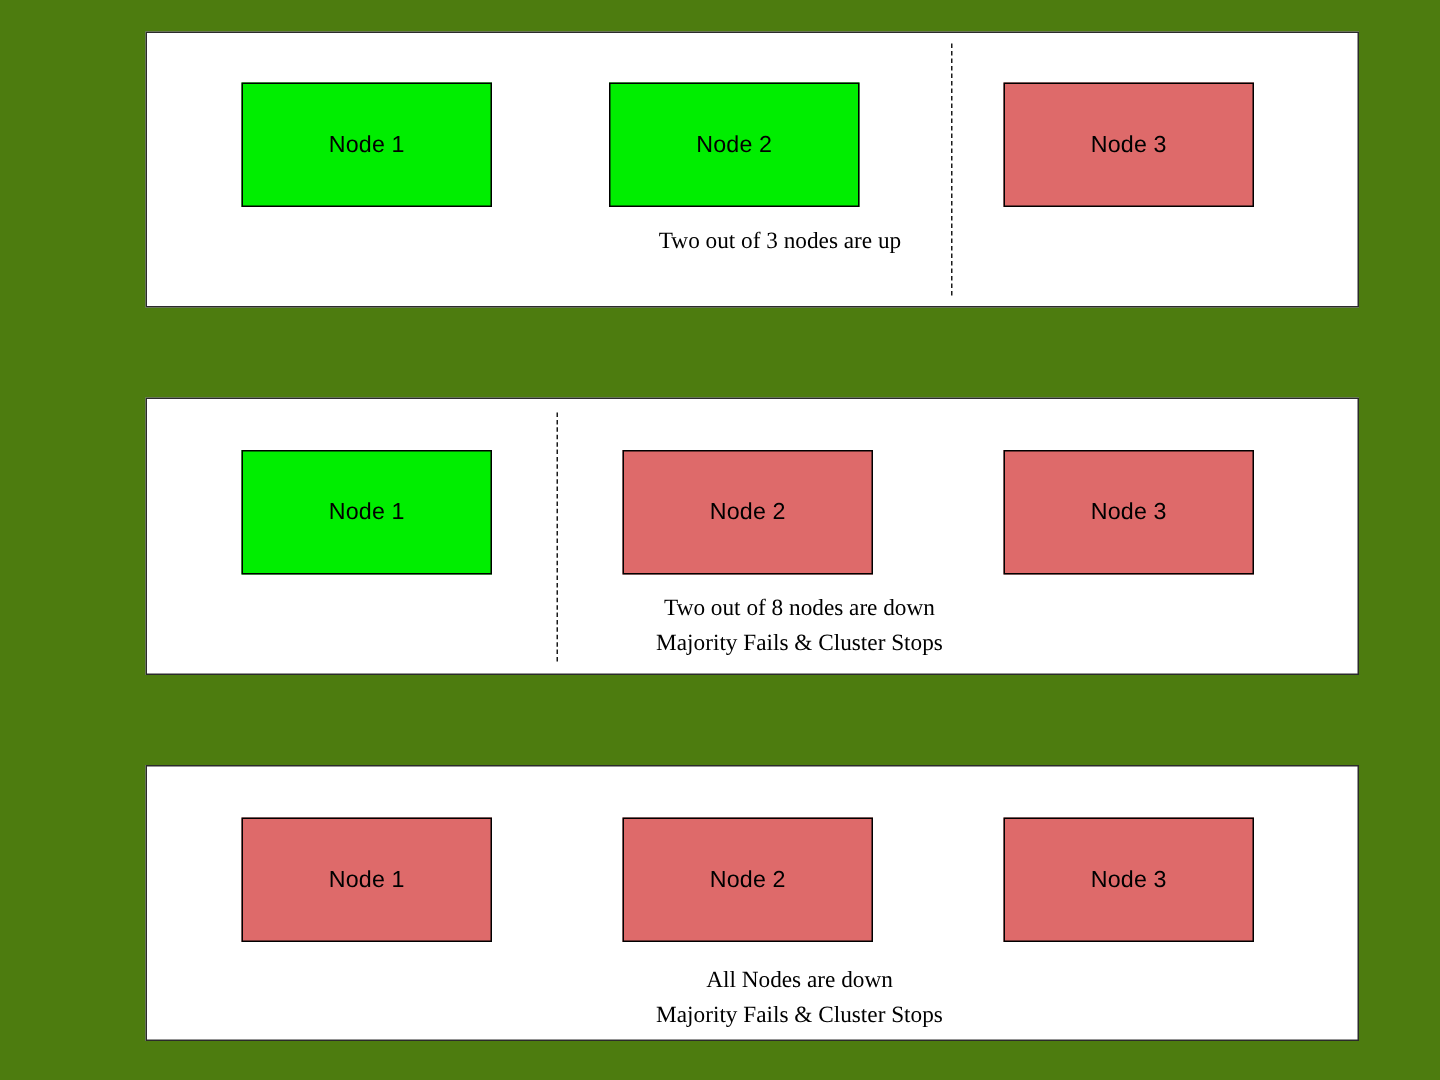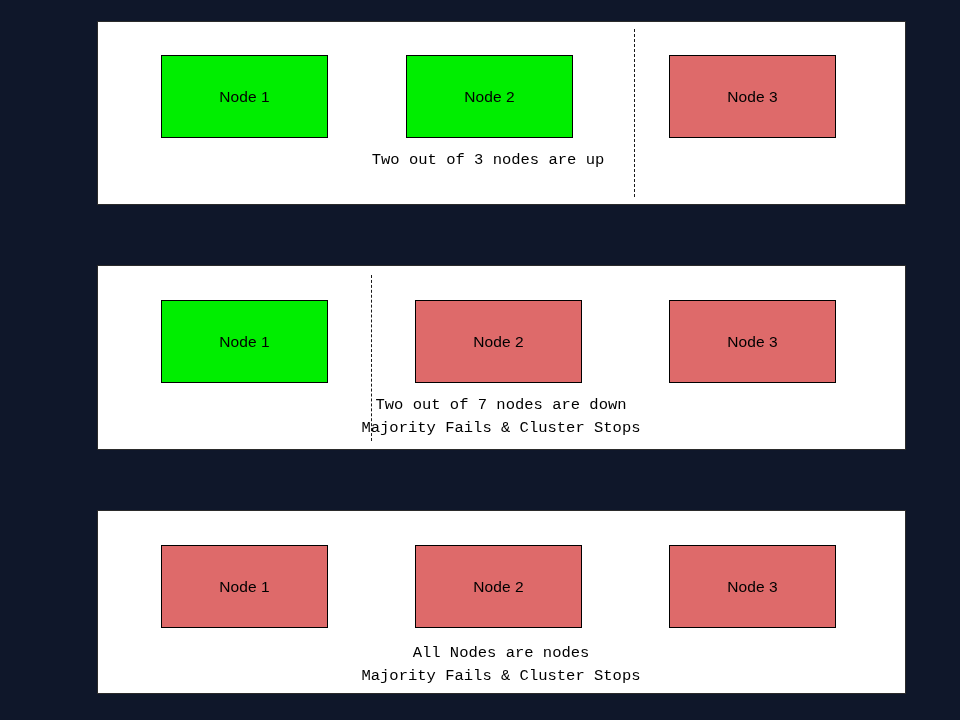--- a/index.html
+++ b/index.html
@@ -10,21 +10,21 @@
   body {
     width: 960px;
     height: 720px;
     overflow: hidden;
     font-family: "Liberation Sans", sans-serif;
   }
   #canvas {
     position: relative;
     width: 960px;
     height: 720px;
-    background: #0f172a;
+    background: #4d7c0f;
   }
   .panel {
     position: absolute;
     background: #ffffff;
     border: 1px solid #2b2b2b;
     box-sizing: border-box;
   }
   .node-box {
     position: absolute;
     box-sizing: border-box;
@@ -42,26 +42,27 @@
     white-space: nowrap;
   }
   .divider {
     position: absolute;
     width: 0;
     border-left: 1.4px dashed #1a1a1a;
     box-sizing: border-box;
   }
   .caption {
     position: absolute;
-    font-family: Liberation Mono, monospace;
+    font-family: Liberation Serif, serif;
     font-size: 15.5px;
     color: #000000;
     line-height: 23px;
     white-space: nowrap;
     text-align: center;
+    padding-left: 32px;
   }
   .caption .cap-line {
     display: block;
   }
 </style>
 </head>
 <body>
 
 <div id="canvas">
 
@@ -96,38 +97,38 @@
       <span class="node-label">Node 2</span>
     </div>
 
     <div class="node-box" style="left:571px; top:34px; width:167px; height:83px; background:#de6a6a;">
       <span class="node-label">Node 3</span>
     </div>
 
     <div class="divider" style="left:273px; top:9px; height:166px;"></div>
 
     <div class="caption" style="left:0px; top:128px; width:806px;">
-      <span class="cap-line">Two out of 7 nodes are down</span>
+      <span class="cap-line">Two out of 8 nodes are down</span>
       <span class="cap-line">Majority Fails &amp; Cluster Stops</span>
     </div>
   </div>
 
   <div class="panel" style="left:97px; top:510px; width:809px; height:184px;">
 
     <div class="node-box" style="left:63px; top:34px; width:167px; height:83px; background:#de6a6a;">
       <span class="node-label">Node 1</span>
     </div>
 
     <div class="node-box" style="left:317px; top:34px; width:167px; height:83px; background:#de6a6a;">
       <span class="node-label">Node 2</span>
     </div>
 
     <div class="node-box" style="left:571px; top:34px; width:167px; height:83px; background:#de6a6a;">
       <span class="node-label">Node 3</span>
     </div>
 
     <div class="caption" style="left:0px; top:131px; width:806px;">
-      <span class="cap-line">All Nodes are nodes</span>
+      <span class="cap-line">All Nodes are down</span>
       <span class="cap-line">Majority Fails &amp; Cluster Stops</span>
     </div>
   </div>
 
 </div>
 
 </body></html>

